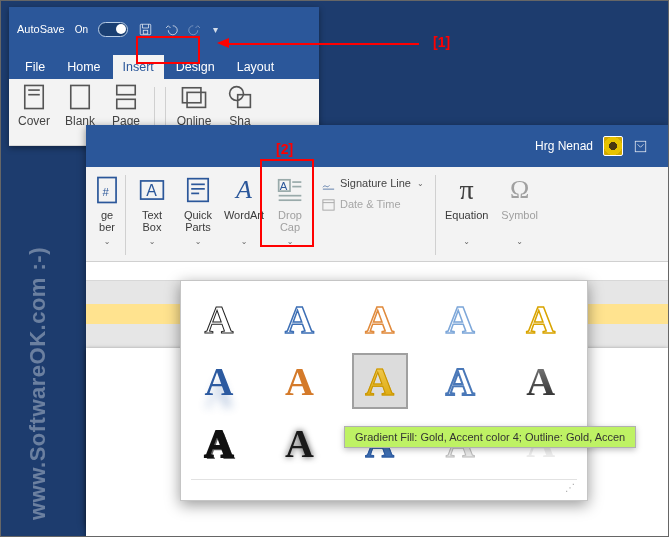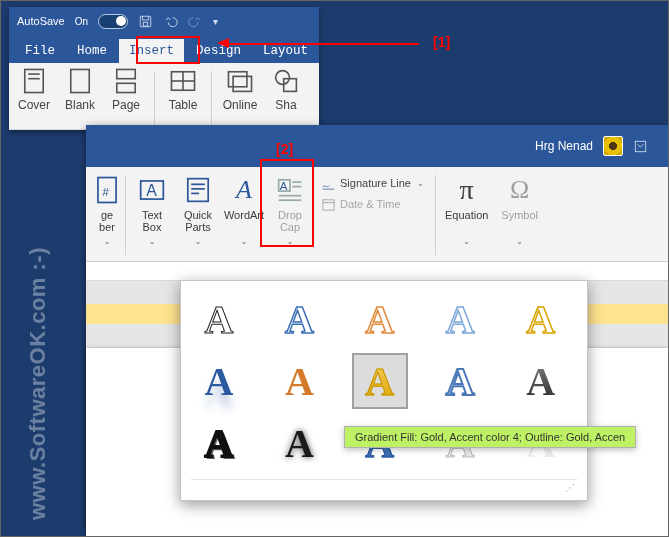--- a/index.html
+++ b/index.html
@@ -40,21 +40,21 @@
       width: 310px;
       background: #fff;
       box-shadow: 0 2px 6px rgba(0,0,0,.4);
     }
     .titlebar {
       background: #2b579a;
       height: 28px;
       display: flex;
       align-items: center;
       gap: 10px;
-      padding: 0 8px;
+      padding: 8px 8px;
       color: #fff;
     }
     .titlebar .autosave-label { font-size: 11px; }
     .autosave-toggle {
       width: 28px; height: 13px; border-radius: 8px;
       background: #1a3f73;
       border: 1px solid #b8cde6;
       position: relative;
     }
     .autosave-toggle::after {
@@ -64,21 +64,20 @@
     .qat-icon { color: #fff; opacity: .9; display:inline-flex; align-items:center;}
     .qat-icon svg { width: 15px; height: 15px; stroke: #fff; fill: none; }
 
     .ribbon-tabs {
       display: flex;
       background: #2b579a;
       height: 28px;
       align-items: flex-end;
       padding-left: 6px;
       gap: 2px;
-      font-family: Liberation Mono, monospace;
     }
     .ribbon-tab {
       color: #fff; font-size: 12.5px;
       padding: 5px 10px 5px;
       cursor: pointer;
     }
     .ribbon-tab.active {
       background: #f3f3f3;
       color: #2b579a;
     }
@@ -255,30 +254,20 @@
     <div class="cmd">
       <span class="ico">
           <svg viewBox="0 0 26 26">
             <rect x="5" y="3" width="16" height="8"></rect>
             <rect x="5" y="15" width="16" height="8"></rect>
           </svg>
         </span>
       <span>Page</span>
     </div>
     <div class="vsep"></div>
-    <div class="cmd">
-      <span class="ico">
-          <svg viewBox="0 0 26 26">
-            <rect x="3" y="5" width="20" height="16"></rect>
-            <line x1="3" y1="13" x2="23" y2="13"></line>
-            <line x1="13" y1="5" x2="13" y2="21"></line>
-          </svg>
-        </span>
-      <span>Table</span>
-    </div>
     <div class="vsep"></div>
     <div class="cmd">
       <span class="ico">
           <svg viewBox="0 0 26 26">
             <rect x="3" y="5" width="16" height="13"></rect>
             <rect x="7" y="9" width="16" height="13"></rect>
           </svg>
         </span>
       <span>Online</span>
     </div>

